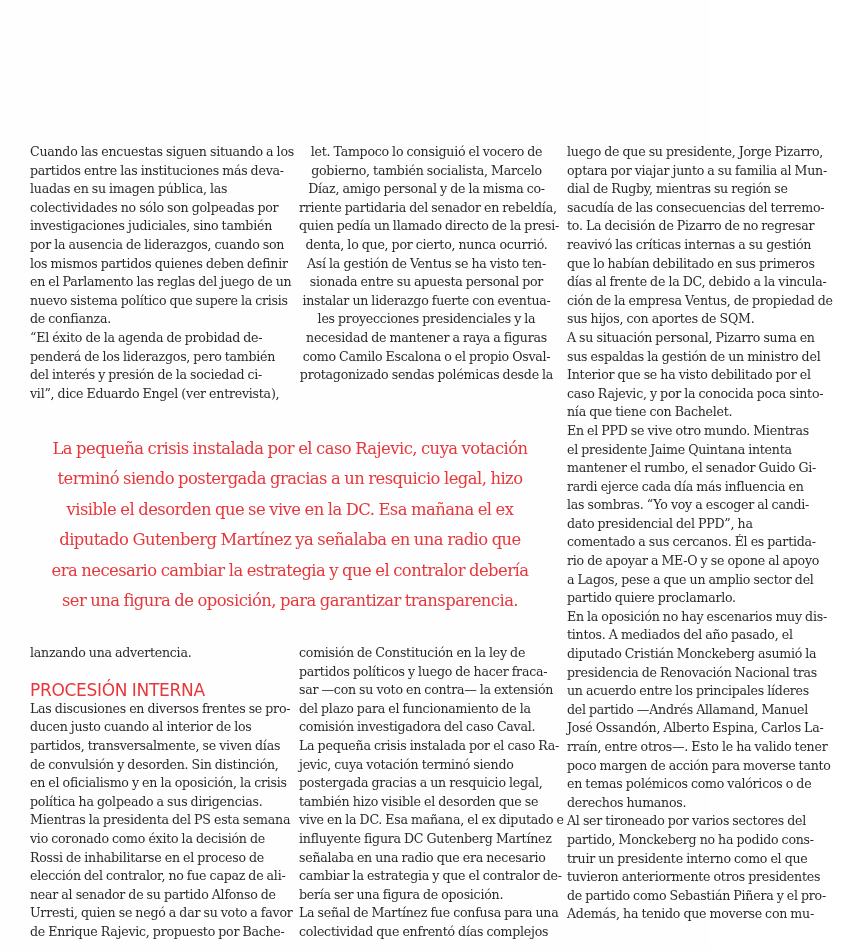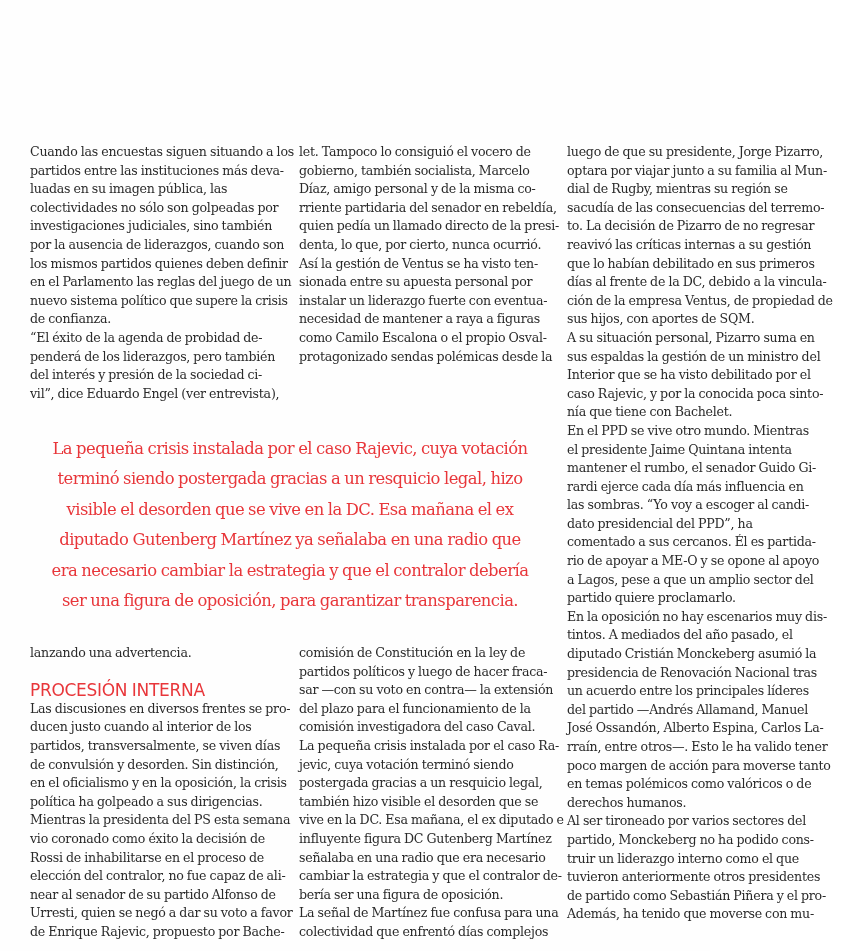--- a/index.html
+++ b/index.html
@@ -9,21 +9,21 @@
     position: absolute;
     font-family: "DejaVu Serif", "Liberation Serif", serif;
     font-size: 12.6px;
     line-height: 18.6px;
     color: #2a2a2a;
     letter-spacing: -0.25px;
     word-spacing: -0.5px;
   }
   .line { display: block; white-space: nowrap; }
   #col1 { left: 30px; top: 143px; width: 255px; }
-  #col2 { left: 299px; top: 143px; width: 255px; }
+  #col2 { left: 299px; top: 143px; width: 255px; text-align: center; }
   #col3 { left: 567px; top: 143px; width: 272px; }
   #col1b { left: 30px; top: 644px; width: 255px; }
   #col2b { left: 299px; top: 644px; width: 255px; }
   .pullquote {
     position: absolute;
     left: 22px; top: 434px; width: 536px;
     font-family: "DejaVu Serif", "Liberation Serif", serif;
     font-size: 16.4px;
     line-height: 30.4px;
     color: #e8363a;
@@ -66,20 +66,21 @@
   <div class="col" id="col2">
       <span class="line">let. Tampoco lo consiguió el vocero de</span>
       <span class="line">gobierno, también socialista, Marcelo</span>
       <span class="line">Díaz, amigo personal y de la misma co-</span>
       <span class="line">rriente partidaria del senador en rebeldía,</span>
       <span class="line">quien pedía un llamado directo de la presi-</span>
       <span class="line">denta, lo que, por cierto, nunca ocurrió.</span>
       <span class="line">Así la gestión de Ventus se ha visto ten-</span>
       <span class="line">sionada entre su apuesta personal por</span>
       <span class="line">instalar un liderazgo fuerte con eventua-</span>
+      <span class="line">les proyecciones presidenciales y la</span>
       <span class="line">necesidad de mantener a raya a figuras</span>
       <span class="line">como Camilo Escalona o el propio Osval-</span>
       <span class="line">protagonizado sendas polémicas desde la</span>
     </div>
   <div class="col" id="col3">
       <span class="line">luego de que su presidente, Jorge Pizarro,</span>
       <span class="line">optara por viajar junto a su familia al Mun-</span>
       <span class="line">dial de Rugby, mientras su región se</span>
       <span class="line">sacudía de las consecuencias del terremo-</span>
       <span class="line">to. La decisión de Pizarro de no regresar</span>
@@ -109,21 +110,21 @@
       <span class="line">presidencia de Renovación Nacional tras</span>
       <span class="line">un acuerdo entre los principales líderes</span>
       <span class="line">del partido —Andrés Allamand, Manuel</span>
       <span class="line">José Ossandón, Alberto Espina, Carlos La-</span>
       <span class="line">rraín, entre otros—. Esto le ha valido tener</span>
       <span class="line">poco margen de acción para moverse tanto</span>
       <span class="line">en temas polémicos como valóricos o de</span>
       <span class="line">derechos humanos.</span>
       <span class="line">Al ser tironeado por varios sectores del</span>
       <span class="line">partido, Monckeberg no ha podido cons-</span>
-      <span class="line">truir un liderazgo interno como el que</span>
+      <span class="line">truir un presidente interno como el que</span>
       <span class="line">tuvieron anteriormente otros presidentes</span>
       <span class="line">de partido como Sebastián Piñera y el pro-</span>
       <span class="line">Además, ha tenido que moverse con mu-</span>
     </div>
 
   <div class="pullquote" id="pullquote">
       <span class="line">La pequeña crisis instalada por el caso Rajevic, cuya votación</span>
       <span class="line">terminó siendo postergada gracias a un resquicio legal, hizo</span>
       <span class="line">visible el desorden que se vive en la DC. Esa mañana el ex</span>
       <span class="line">diputado Gutenberg Martínez ya señalaba en una radio que</span>

